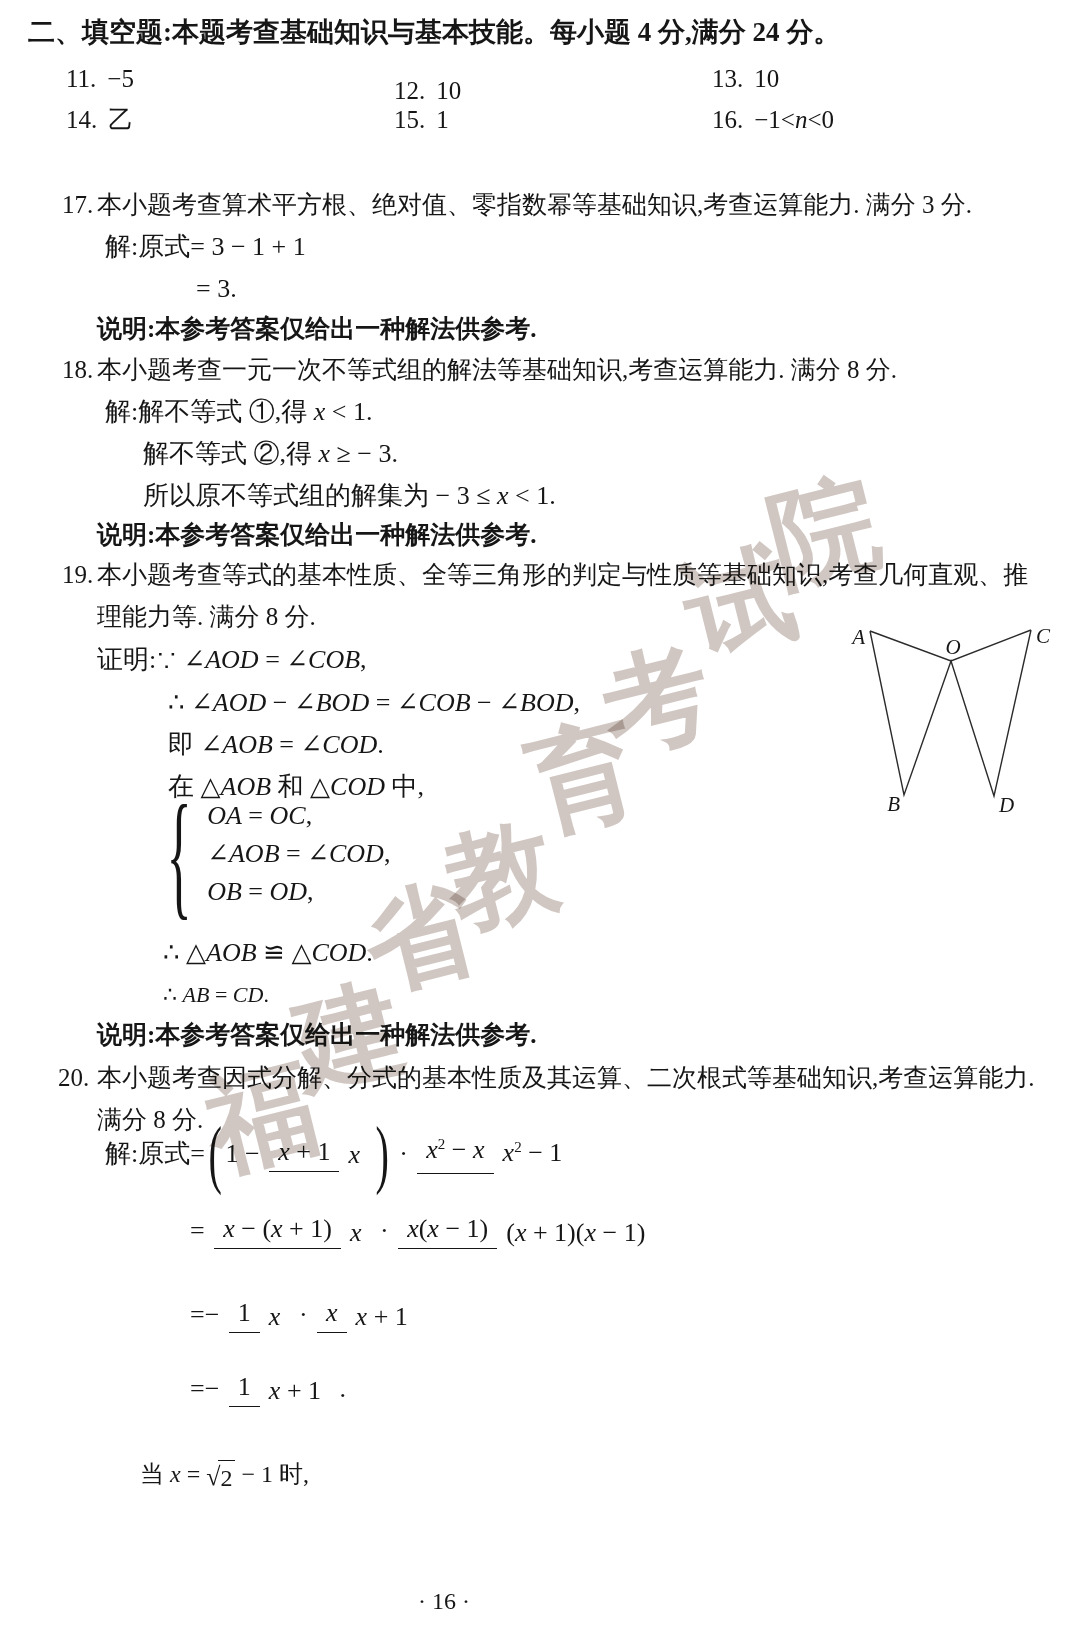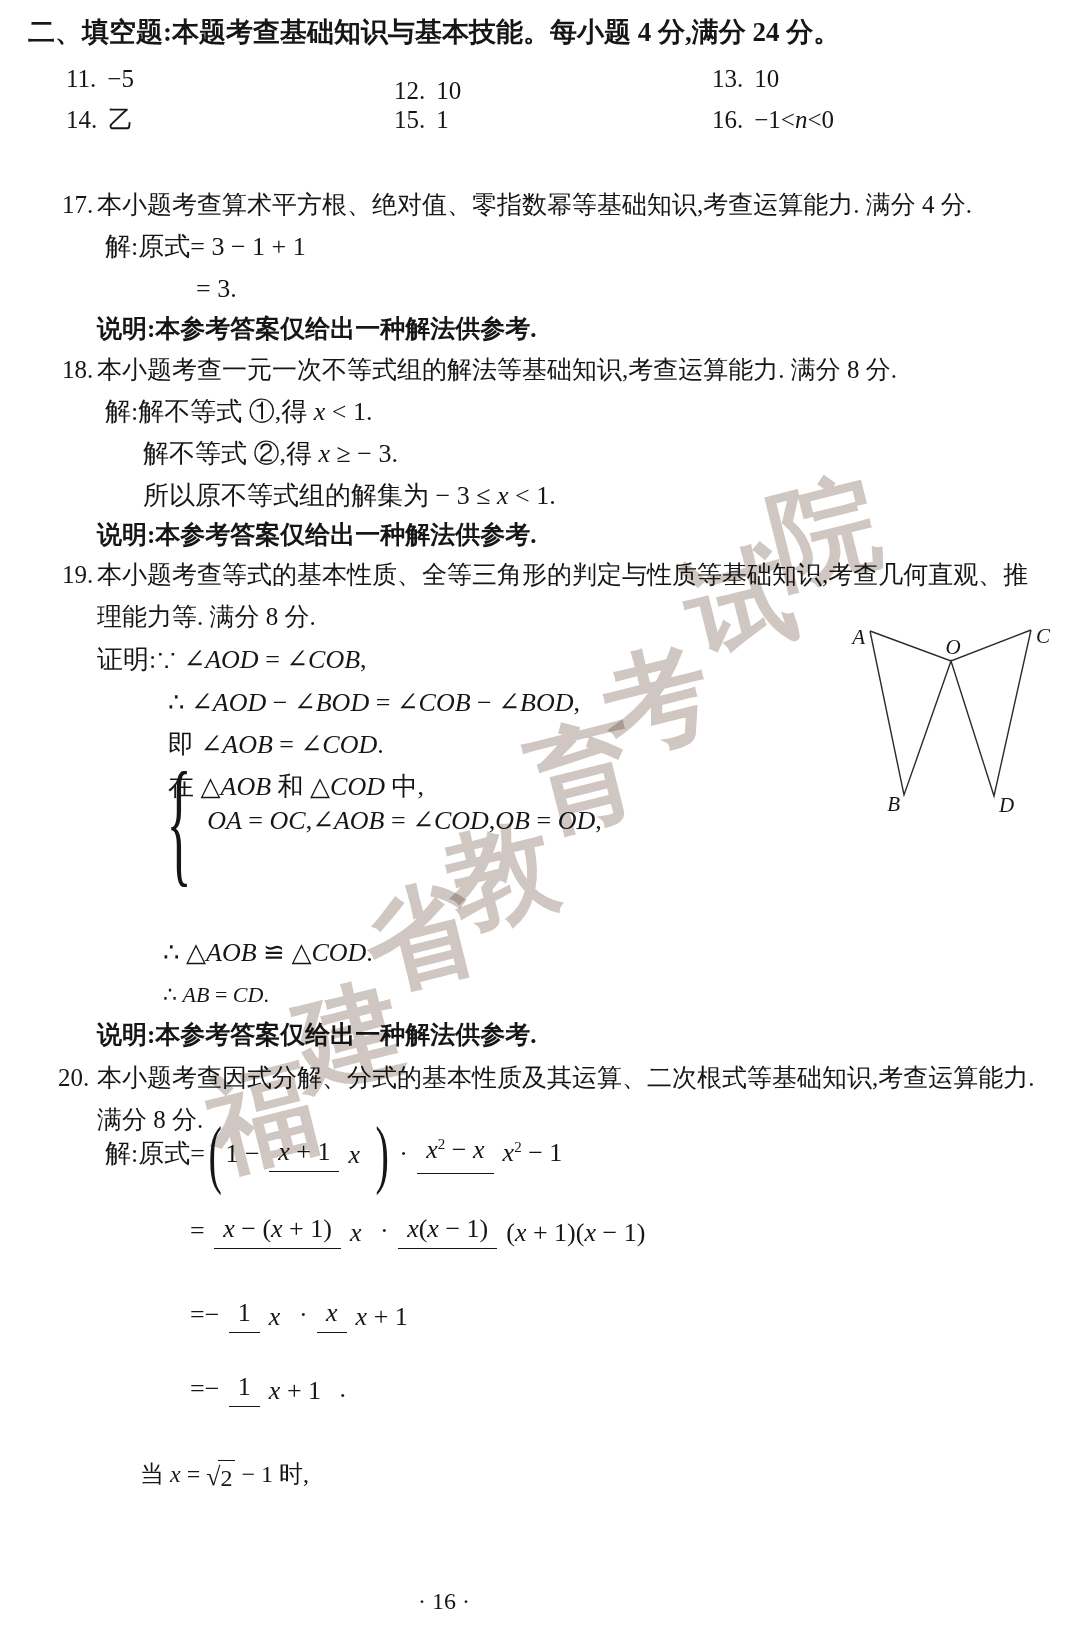--- a/index.html
+++ b/index.html
@@ -19,21 +19,21 @@
   .msup{font-size:15px;position:relative;top:-9px;}
   .frac{display:inline-flex;flex-direction:row;align-items:center;vertical-align:middle;margin:0 3px;}
   .frac .num{display:block;padding:0 9px 3px 9px;border-bottom:1.6px solid #161616;text-align:center;}
   .frac .den{display:block;padding:3px 9px 0 9px;text-align:center;}
   .bigp{font-size:56px;line-height:1;transform:scale(0.72,1.35);transform-origin:center;margin:0 1px;}
   .sqrt{display:inline-flex;align-items:flex-start;vertical-align:-3px;}
   .sqrt .rad{font-size:1.08em;margin-right:-2px;}
   .sqrt .radicand{border-top:1.7px solid #161616;padding:1px 3px 0 2px;}
   .sysrow{display:flex;align-items:center;}
   .brace{font-size:42px;line-height:1;transform:scale(1.25,3.35);transform-origin:center;margin:0 18px 0 6px;font-weight:400;}
-  .syslines{display:flex;row-gap:6px;}
+  .syslines{display:flex;flex-direction:column;row-gap:6px;}
   .sline{font-size:26px;line-height:32px;}
   .wm{
     position:absolute;z-index:3;font-size:108px;line-height:1;
     color:#b3a49d;opacity:0.62;font-weight:700;
     transform:rotate(-14deg);mix-blend-mode:multiply;
     font-family:"DejaVu Serif","Liberation Serif",serif;
   }
   .fig{position:absolute;left:843px;top:613px;z-index:2;}
   .fig text{font-size:21px;font-style:italic;fill:#161616;font-family:"Liberation Serif","DejaVu Serif",serif;}
   .footer{position:absolute;left:0;top:1588px;width:888px;text-align:center;font-size:24px;z-index:2;}
@@ -71,21 +71,21 @@
       <span><span>1</span></span>
   </div>
   <div class="line ansrow" style="left:712px;top:103px">
     <span>16.</span>
       <span class="gap"></span>
       <span><span>−1&lt;</span><span class="mi">n</span><span>&lt;0</span></span>
   </div>
 
 
   <div class="qno" style="left:62px;top:188px">17.</div>
-  <div class="line" style="left:97px;top:188px">本小题考查算术平方根、绝对值、零指数幂等基础知识,考查运算能力. 满分 4 分.</div>
+  <div class="line" style="left:97px;top:188px">本小题考查算术平方根、绝对值、零指数幂等基础知识,考查运算能力. 满分 3 分.</div>
   <div class="line" style="left:105px;top:230px;font-size:26px">解:原式= 3 − 1 + 1</div>
   <div class="line" style="left:196px;top:272px;font-size:26px">= 3.</div>
   <div class="line bold" style="left:97px;top:312px">说明:本参考答案仅给出一种解法供参考.</div>
 
   <div class="qno" style="left:62px;top:353px">18.</div>
   <div class="line" style="left:97px;top:353px">本小题考查一元一次不等式组的解法等基础知识,考查运算能力. 满分 8 分.</div>
   <div class="line" style="left:105px;top:395px;font-size:26px"><span>解:解不等式 ①,得 </span><span class="mi">x</span><span> &lt; 1.</span></div>
   <div class="line" style="left:143px;top:437px;font-size:26px"><span>解不等式 ②,得 </span><span class="mi">x</span><span> ≥ − 3.</span></div>
   <div class="line" style="left:143px;top:479px;font-size:26px"><span>所以原不等式组的解集为 − 3 ≤ </span><span class="mi">x</span><span> &lt; 1.</span></div>
   <div class="line bold" style="left:97px;top:518px">说明:本参考答案仅给出一种解法供参考.</div>

